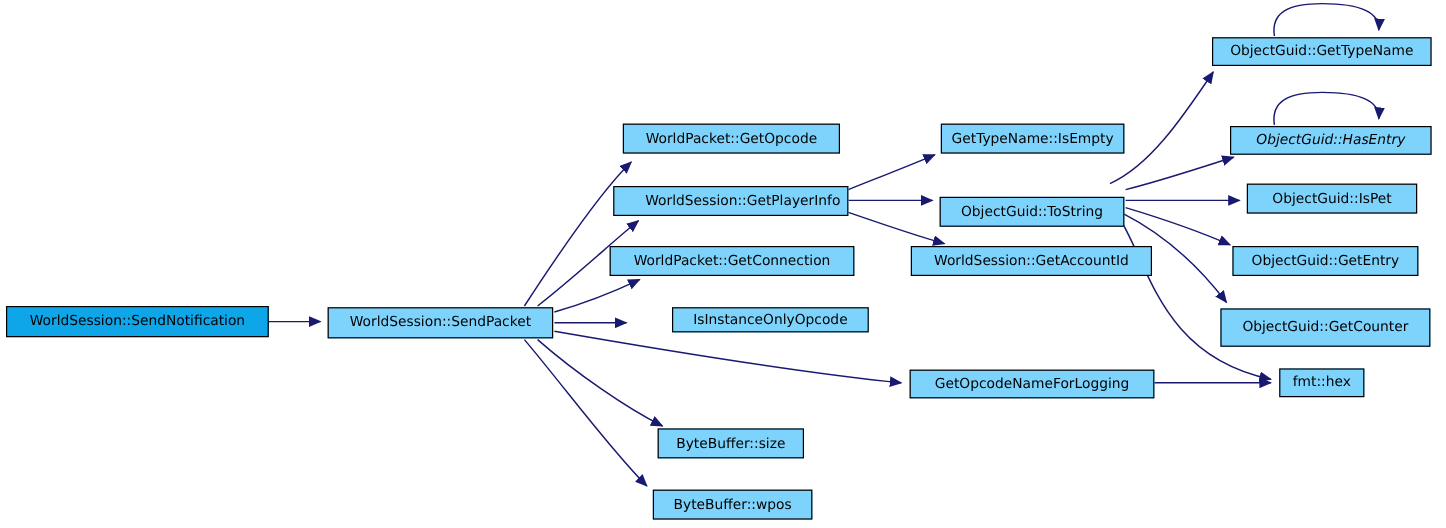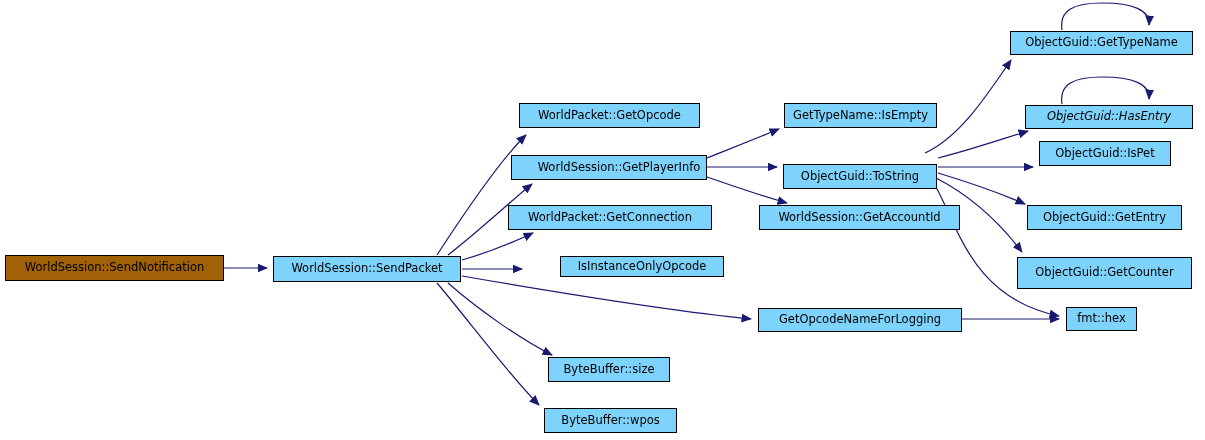--- a/index.html
+++ b/index.html
@@ -19,21 +19,21 @@
     color:#000000;
     font-size:11.5px;
     line-height:1;
     display:flex;
     align-items:center;
     justify-content:center;
     white-space:nowrap;
     cursor:pointer;
   }
   .node.root{
-    background:#a16207;
+    background:#0ea5e9;
     border:1.5px solid #000000;
     cursor:default;
   }
 </style>
 </head>
 <body>
 
 <div class="canvas">
 
   <svg class="edges" width="1205" height="440" viewBox="0 0 1205 440" fill="none" stroke="#191970" stroke-width="1.2">
@@ -91,18 +91,18 @@
   <div class="node" style="left:508px; top:205px; width:204px; height:25px;">WorldPacket::GetConnection</div>
   <div class="node" style="left:560px; top:256px; width:164px; height:21px;">IsInstanceOnlyOpcode</div>
   <div class="node" style="left:548px; top:357px; width:122px; height:25px;">ByteBuffer::size</div>
   <div class="node" style="left:544px; top:408px; width:133px; height:25px;">ByteBuffer::wpos</div>
   <div class="node" style="left:758px; top:308px; width:204px; height:24px;">GetOpcodeNameForLogging</div>
   <div class="node" style="left:784px; top:103px; width:153px; height:25px;">GetTypeName::IsEmpty</div>
   <div class="node" style="left:783px; top:154px; width:154px; height:25px;margin-top:10px;">ObjectGuid::ToString</div>
   <div class="node" style="left:759px; top:205px; width:201px; height:25px;">WorldSession::GetAccountId</div>
   <div class="node" style="left:1010px;top:31px;  width:183px; height:24px;">ObjectGuid::GetTypeName</div>
   <div class="node" style="left:1025px;top:105px; width:168px; height:24px;font-style:italic;">ObjectGuid::HasEntry</div>
-  <div class="node" style="left:1039px;top:141px; width:132px; height:25px;">ObjectGuid::IsPet</div>
+  <div class="node" style="left:1039px;top:153px; width:142px; height:25px;">ObjectGuid::IsPet</div>
   <div class="node" style="left:1027px;top:205px; width:155px; height:25px;">ObjectGuid::GetEntry</div>
   <div class="node" style="left:1017px;top:257px; width:175px; height:32px;">ObjectGuid::GetCounter</div>
   <div class="node" style="left:1066px;top:307px; width:71px;  height:24px;">fmt::hex</div>
 
 </div>
 
 </body></html>

